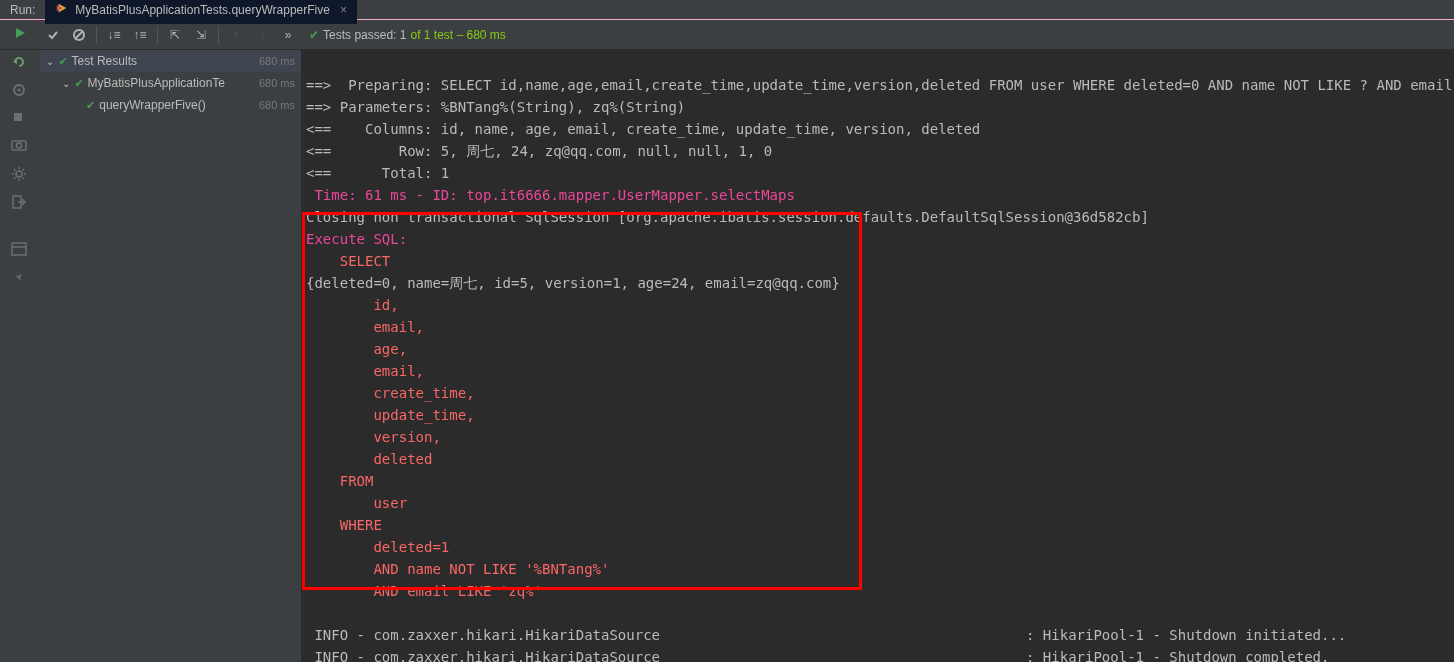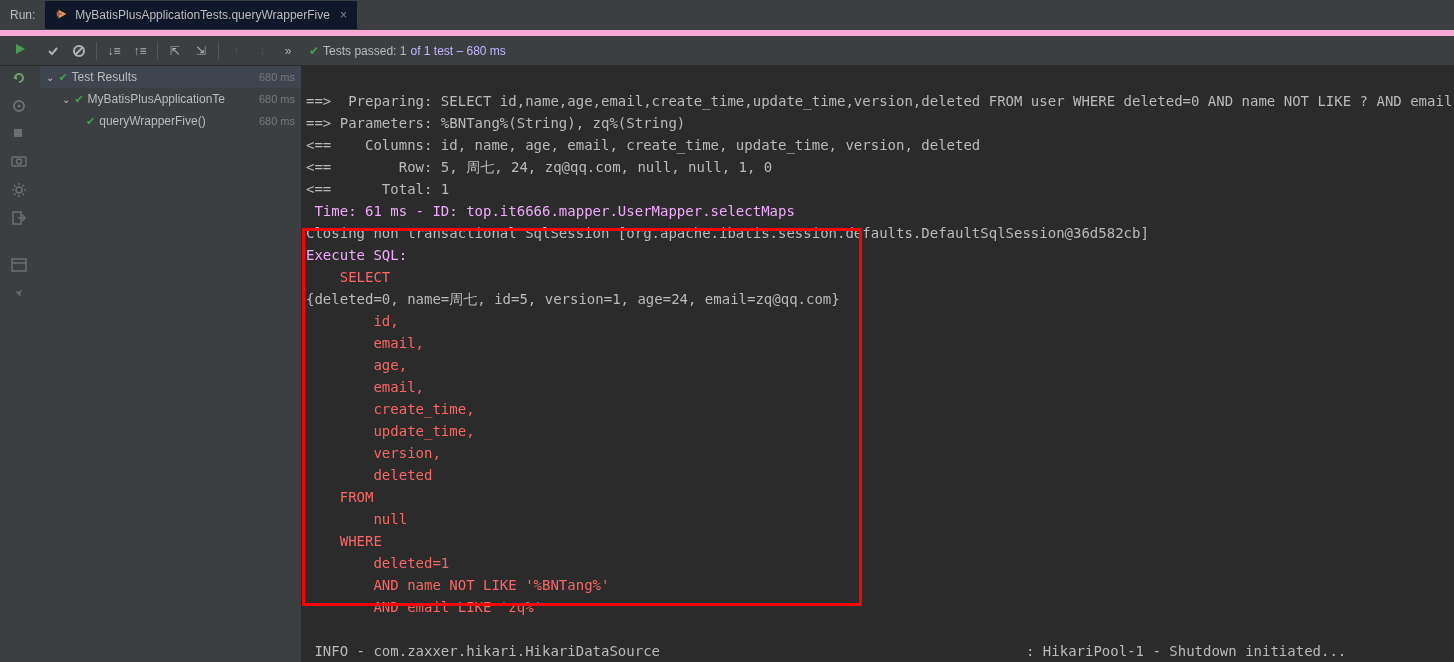--- a/index.html
+++ b/index.html
@@ -8,25 +8,25 @@
   font-size: 12px;
   color: #bbbbbb;
   background: #3c3f41;
   width: 1454px;
   height: 662px;
   overflow: hidden;
   display: flex;
   flex-direction: column;
 }
 .tab-bar {
-  height: 36px;
-  background: #3c3f41;
-  display: flex;
-  align-items: center;
-  border-bottom: 6px solid #f9a8d4;
+  height: 20px;
+  background: #3c3f41;
+  display: flex;
+  align-items: center;
+  border-bottom: 1px solid #f9a8d4;
 }
 .tab-bar-label {
   padding: 0 10px;
   color: #bbbbbb;
 }
 .tab {
   display: flex;
   align-items: center;
   height: 28px;
   padding: 0 10px;
@@ -70,21 +70,21 @@
   background: #555;
   margin: 0 4px;
 }
 .toolbar-status {
   margin-left: 8px;
   display: flex;
   align-items: center;
   gap: 4px;
 }
 .check-green { color: #499c54; }
-.status-dim { color: #c4b5fd; }
+.status-dim { color: #84cc16; }
 .main-area {
   flex: 1;
   display: flex;
   overflow: hidden;
 }
 .left-gutter {
   width: 40px;
   background: #3c3f41;
   display: flex;
   flex-direction: column;
@@ -129,21 +129,21 @@
   background: #2b2b2b;
   font-family: "Consolas", "Monaco", monospace;
   font-size: 14px;
   line-height: 22px;
   padding: 2px 4px;
   color: #bababa;
   position: relative;
   overflow: hidden;
   white-space: pre;
 }
-.con-orange { color: #f0abfc; }
+.con-orange { color: #ec4899; }
 .con-red { color: #f96666; }
 .con-gray { color: #bababa; }
 .red-box {
   position: absolute;
   left: 0px;
   top: 162px;
   width: 560px;
   height: 378px;
   border: 3px solid #ff0000;
   pointer-events: none;
@@ -271,21 +271,21 @@
 <span class="con-gray">{deleted=0, name=周七, id=5, version=1, age=24, email=zq@qq.com}</span>
 <span class="con-red">        id,</span>
 <span class="con-red">        email,</span>
 <span class="con-red">        age,</span>
 <span class="con-red">        email,</span>
 <span class="con-red">        create_time,</span>
 <span class="con-red">        update_time,</span>
 <span class="con-red">        version,</span>
 <span class="con-red">        deleted </span>
 <span class="con-red">    FROM</span>
-<span class="con-red">        null </span>
+<span class="con-red">        user </span>
 <span class="con-red">    WHERE</span>
 <span class="con-red">        deleted=1 </span>
 <span class="con-red">        AND name NOT LIKE '%BNTang%' </span>
 <span class="con-red">        AND email LIKE 'zq%'</span>
 <span></span>
 <span class="con-gray" style="display:inline-block;width:720px"> INFO - com.zaxxer.hikari.HikariDataSource</span><span class="con-gray">: HikariPool-1 - Shutdown initiated...</span>
 <span class="con-gray" style="display:inline-block;width:720px"> INFO - com.zaxxer.hikari.HikariDataSource</span><span class="con-gray">: HikariPool-1 - Shutdown completed.</span>
     <div class="red-box"></div>
   </div>
 

